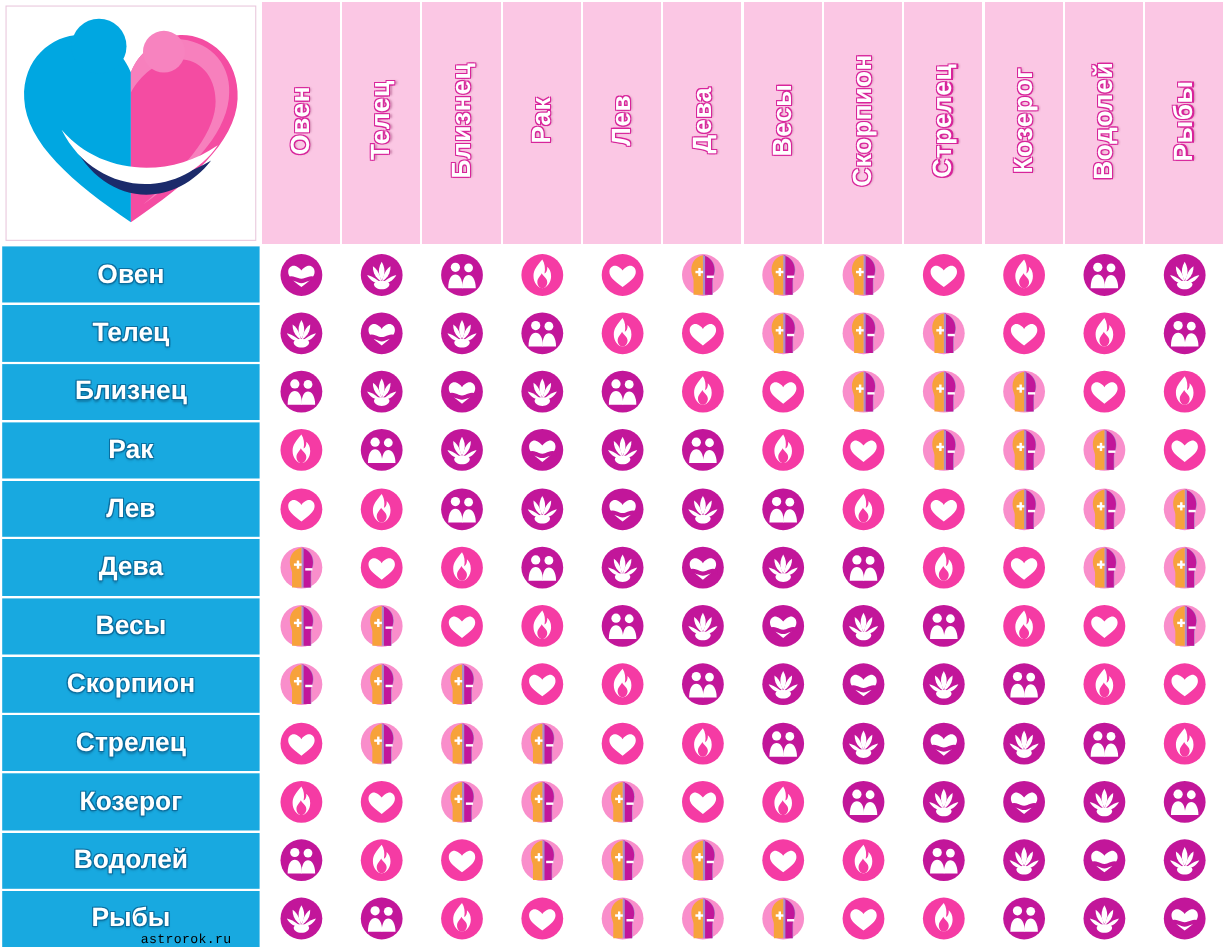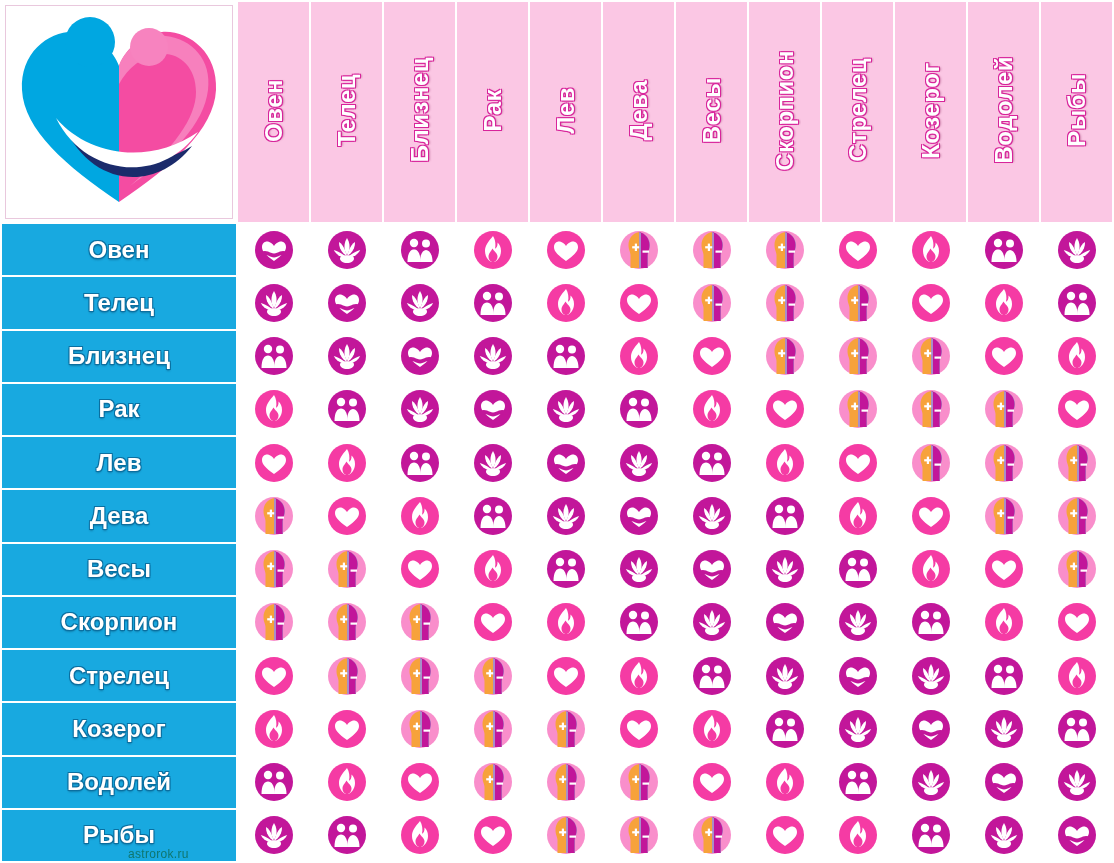--- a/index.html
+++ b/index.html
@@ -104,23 +104,24 @@
   td.cell .ico {
     display: block;
     margin: 0 auto;
   }
 
   .credit {
     position: absolute;
     left: 128px;
     bottom: 2px;
     font-size: 12px;
-    color: #0f766e;
+    color: #000000;
     letter-spacing: 0.3px;
     pointer-events: none;
+    font-family: Liberation Mono, monospace;
   }
 </style>
 </head>
 <body>
 
 <div id="chart">
   <table class="matrix">
     <thead>
       <tr>
         <th class="logo-cell">

